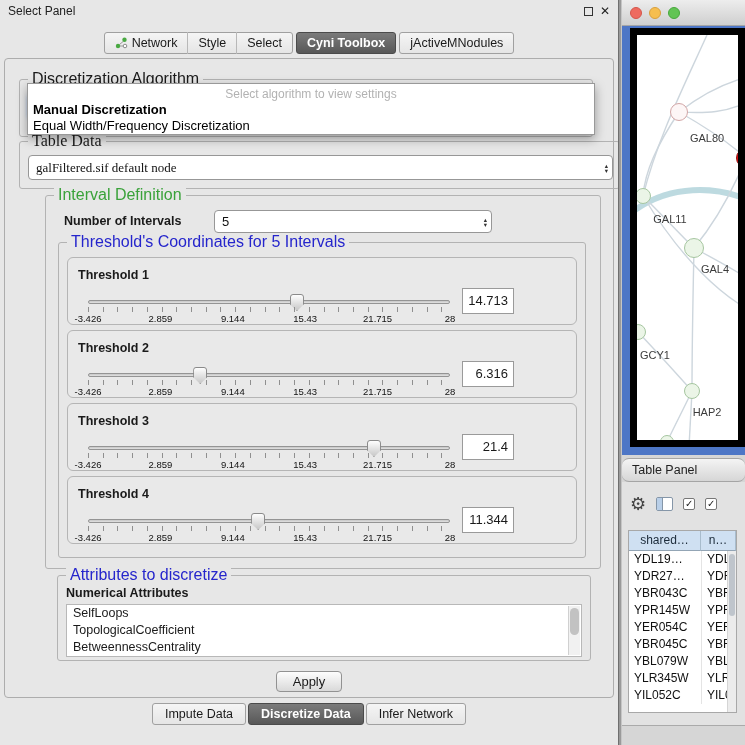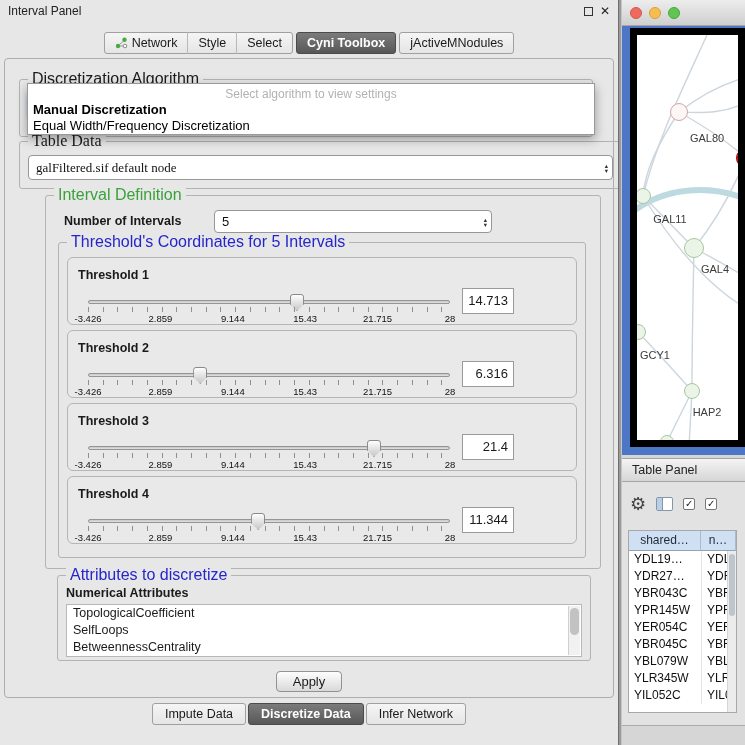--- a/index.html
+++ b/index.html
@@ -85,21 +85,21 @@
   .tl { width: 12px; height: 12px; border-radius: 50%; }
   .tl-red { background: #ee6a5f; border: 1px solid #d5554a; }
   .tl-yellow { background: #f6be4f; border: 1px solid #d9a03d; }
   .tl-green { background: #62c454; border: 1px solid #47a83c; }
   .nw-frame { position: absolute; left: 0; top: 26px; right: 0; bottom: 0; background: #4d76c6; }
   .nw-canvas { position: absolute; left: 8px; top: 2px; right: 0; bottom: 8px; background: #fff; border: 7px solid #000000; overflow: hidden; }
   .nw-canvas svg { position: absolute; left: 0; top: 0; }
   .nnode { position: absolute; border: 1.5px solid; border-radius: 50%; }
   .nlabel { position: absolute; transform: translate(-50%,-50%); font-size: 11px; color: #3b3b3b; white-space: nowrap; }
 
-  .tp-bar { position: absolute; left: 0; top: 458px; width: 123px; height: 24px; background: linear-gradient(#f4f4f4,#d6d6d6); border-top: 1px solid #a5a5a5; border-bottom: 1px solid #a5a5a5; display: flex; align-items: center; padding-left: 10px; font-size: 12.5px; color: #222; }
+  .tp-bar { position: absolute; left: 0; top: 458px; width: 123px; height: 24px; background: linear-gradient(#f4f4f4,#d6d6d6); border-top: 1px solid #a5a5a5; border-bottom: 1px solid #a5a5a5; display: flex; align-items: center; padding-left: 10px; font-size: 12.5px; color: #222; border-radius: 7px; }
 
   .table-panel { position: absolute; left: 0; top: 482px; width: 123px; height: 244px; background: #e2e2e2; border-bottom: 1px solid #aaa; }
   .tp-toolbar { position: absolute; left: 8px; top: 8px; height: 28px; display: flex; align-items: center; gap: 10px; }
   .gear { font-size: 18px; color: #444; line-height: 20px; }
   .col-icon { width: 17px; height: 14px; background: #fff; border: 1px solid #8596a8; border-radius: 2px; position: relative; }
   .col-icon::before { content: ""; position: absolute; left: 0; top: 0; bottom: 0; width: 5px; background: #b9cfe8; border-right: 1px solid #8596a8; }
   .cb { width: 12px; height: 12px; border: 1px solid #777; background: #fff; border-radius: 2px; font-size: 10px; line-height: 10px; text-align: center; color: #222; }
 
   .tp-table { position: absolute; left: 6px; right: 8px; top: 48px; bottom: 12px; background: #fff; border: 1px solid #a8a8a8; overflow: hidden; }
   .thead { display: flex; height: 20px; }
@@ -115,21 +115,21 @@
   .net-icon svg { display: block; }
 </style>
 </head>
 <body>
 
 <div class="screen">
 
   <div class="control-panel">
 
     <div class="cp-titlebar">
-      <span class="cp-title">Interval Panel</span>
+      <span class="cp-title">Select Panel</span>
       <span class="cp-title-icons">
         <span class="float-box"></span>
         <span class="close-x">✕</span>
       </span>
     </div>
 
     <div class="top-tabs">
       <div class="tab-pill">
         <div class="tab">
           <span class="net-icon">
@@ -271,22 +271,22 @@
               </div>
             </div>
         </div>
       </div>
 
       <div class="group attrs-group">
         <span class="group-label g-blue">Attributes to discretize</span>
         <span class="attrs-title">Numerical Attributes</span>
         <div class="attr-list">
           <div>
+              <div class="list-item">SelfLoops</div>
               <div class="list-item">TopologicalCoefficient</div>
-              <div class="list-item">SelfLoops</div>
               <div class="list-item">BetweennessCentrality</div>
             </div>
           <div class="vscroll">
             <div class="vthumb"></div>
           </div>
         </div>
       </div>
 
       <div class="apply-btn">Apply</div>
     </div>

